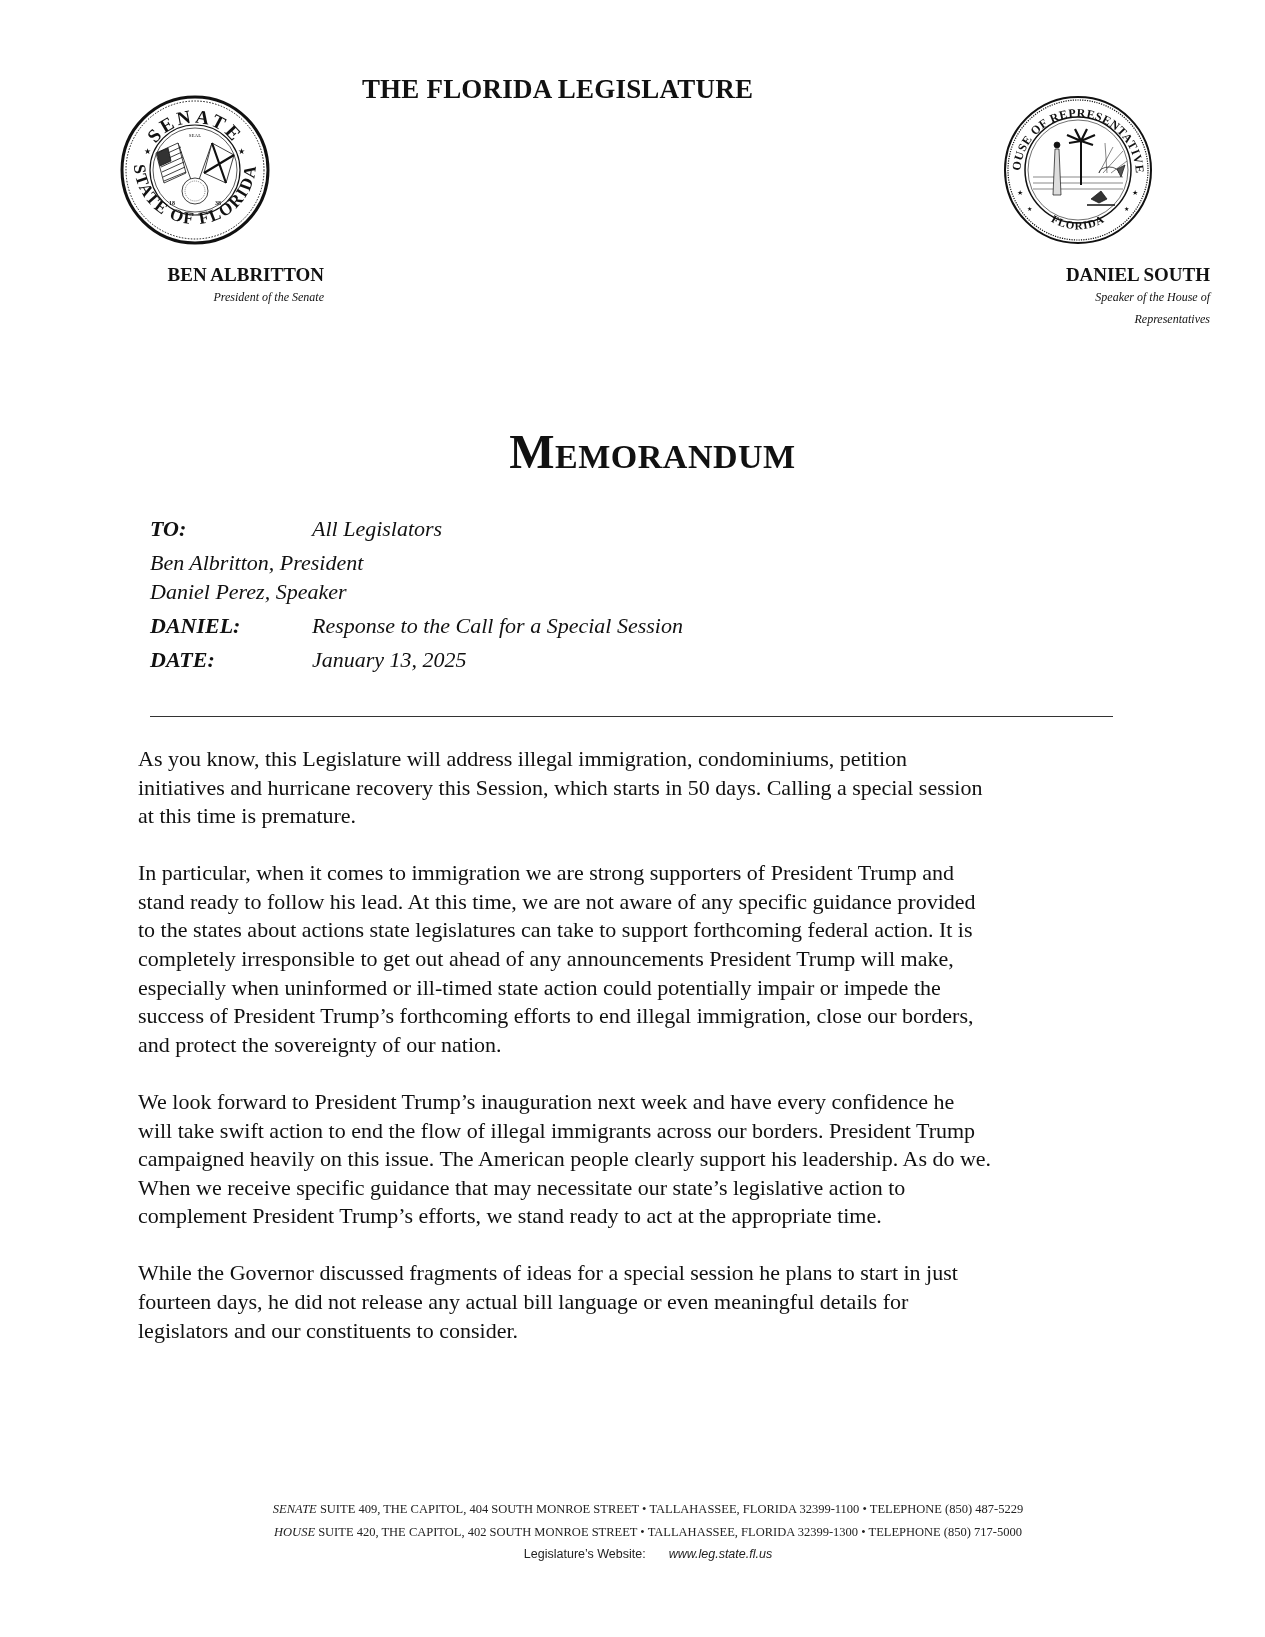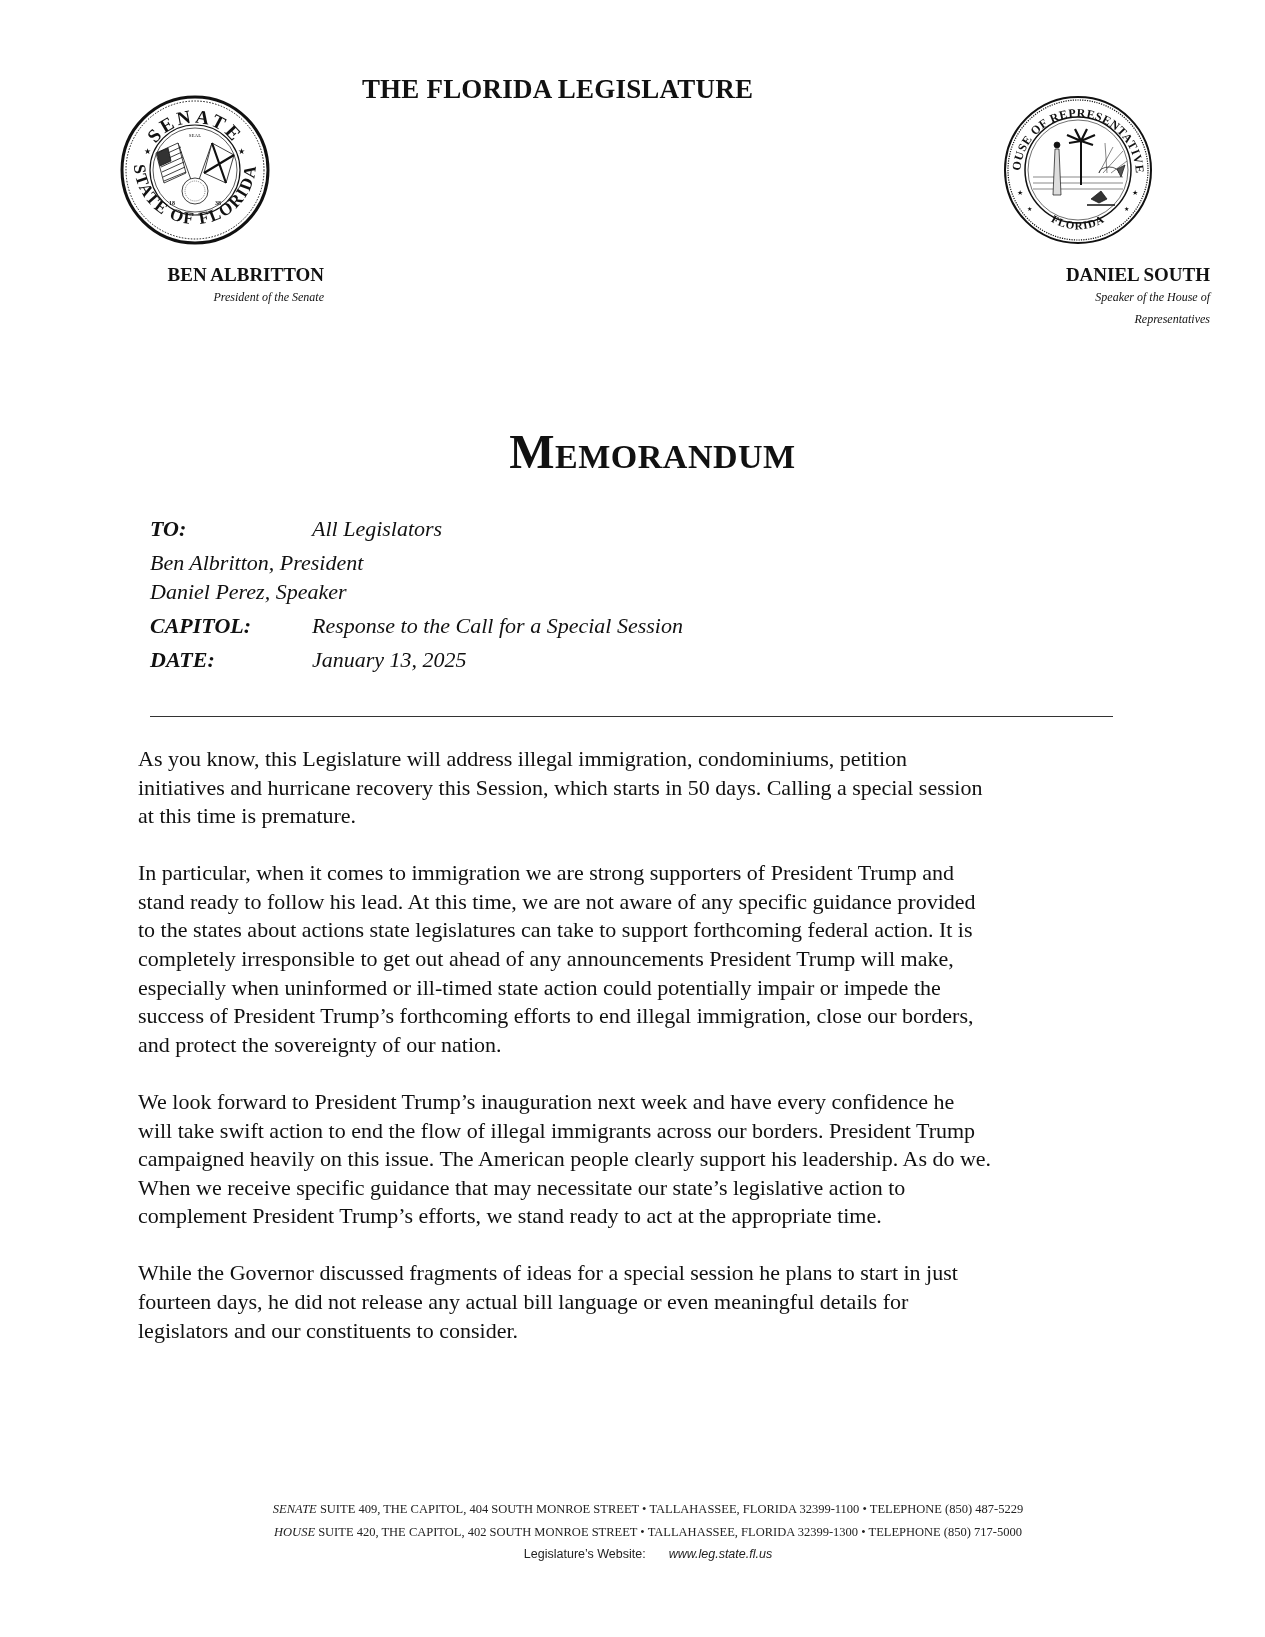--- a/index.html
+++ b/index.html
@@ -202,21 +202,21 @@
     <div class="memo-label">TO:</div>
     <div class="memo-value">All Legislators</div>
   </div>
   <div class="memo-row">
     <div>
       <div class="memo-value">Ben Albritton, President</div>
       <div class="memo-value">Daniel Perez, Speaker</div>
     </div>
   </div>
   <div class="memo-row">
-    <div class="memo-label">CAPITOL:</div>
+    <div class="memo-label">DANIEL:</div>
     <div class="memo-value">Response to the Call for a Special Session</div>
   </div>
   <div class="memo-row">
     <div class="memo-label">DATE:</div>
     <div class="memo-value">January 13, 2025</div>
   </div>
 </div>
 
 <div class="abs divider"></div>
 

